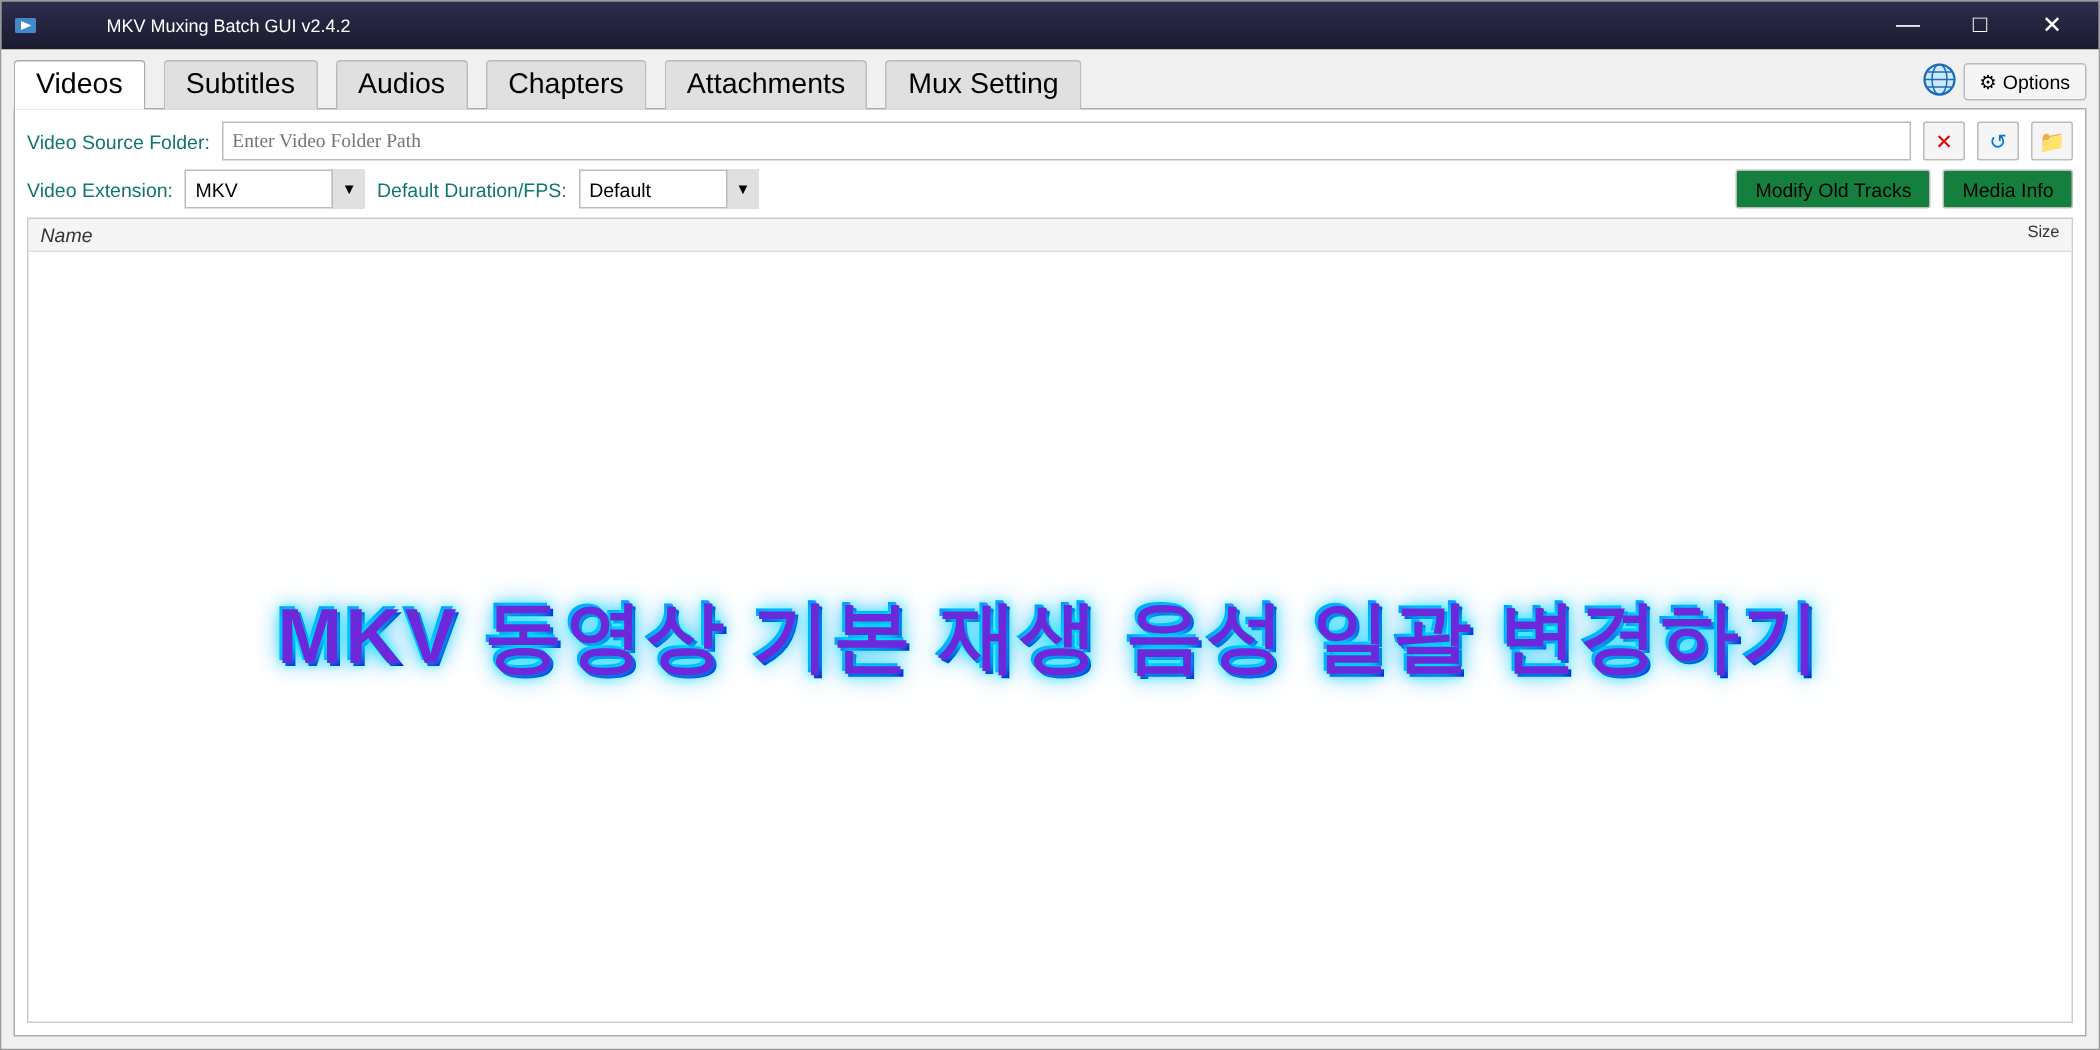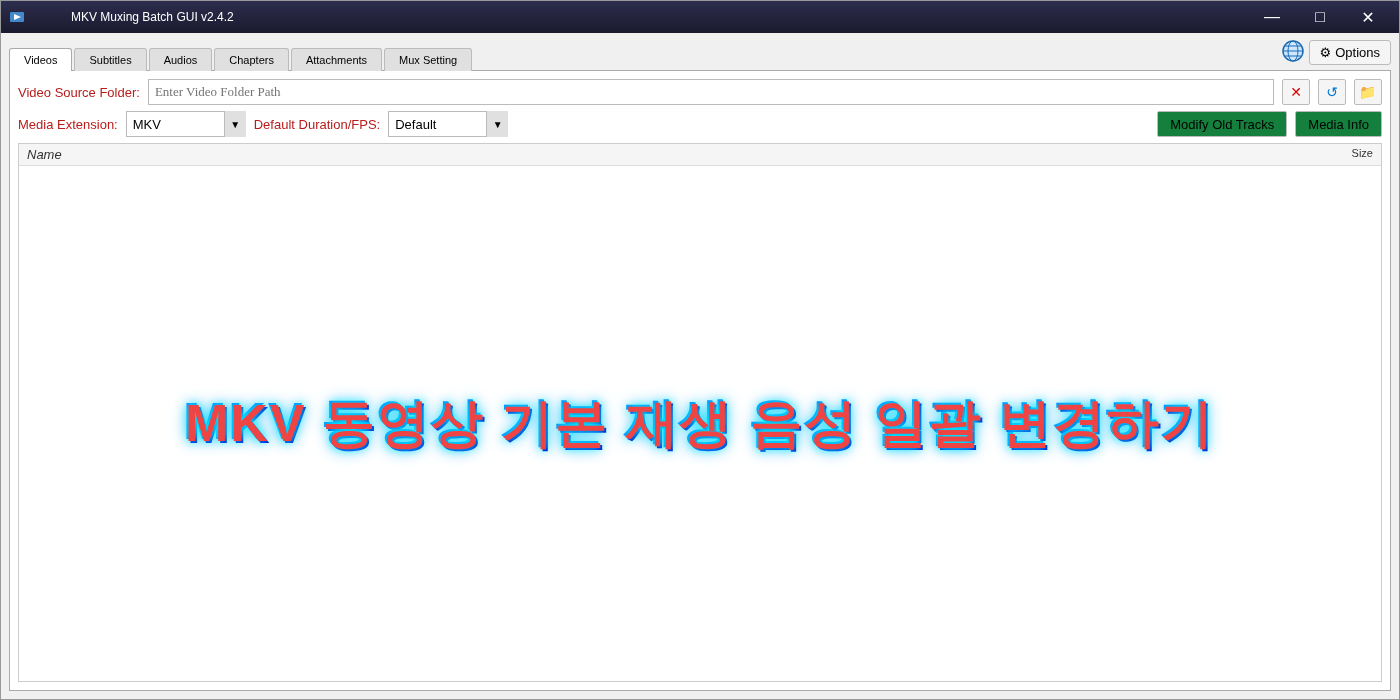--- a/index.html
+++ b/index.html
@@ -72,23 +72,23 @@
       display: flex;
       align-items: flex-end;
       margin-bottom: 0;
     }
     .tab {
       padding: 5px 14px;
       border: 1px solid #bbb;
       border-bottom: none;
       background: #e0e0e0;
       cursor: pointer;
-      font-size: 11px;
+      font-size: 19px;
       border-radius: 3px 3px 0 0;
-      margin-right: 2px;
+      margin-right: 12px;
       position: relative;
       bottom: -1px;
     }
     .tab.active {
       background: #ffffff;
       border-color: #aaa;
       font-weight: normal;
       z-index: 1;
     }
     .tab-options {
@@ -123,21 +123,21 @@
       gap: 6px;
     }
     .row {
       display: flex;
       align-items: center;
       gap: 8px;
     }
     .label {
       font-size: 13px;
       white-space: nowrap;
-      color: #b91c1c;
+      color: #0f766e;
     }
     .path-input {
       flex: 1;
       height: 26px;
       border: 1px solid #bbb;
       padding: 2px 6px;
       font-size: 13px;
       color: #999;
       outline: none;
       background: white;
@@ -228,21 +228,21 @@
       position: relative;
       overflow: hidden;
     }
     .watermark-text {
       position: absolute;
       left: 50%;
       top: 50%;
       transform: translate(-50%, -50%);
       font-size: 52px;
       font-weight: 900;
-      color: #ef4444;
+      color: #6d28d9;
       text-shadow:
         0 0 8px #00ffff,
         0 0 16px #00aaff,
         2px 2px 0 #0000cc,
         -2px -2px 0 #0088ff;
       white-space: nowrap;
       letter-spacing: 2px;
       text-align: center;
     }
     .spacer { flex: 1; }
@@ -309,21 +309,21 @@
 
       <div class="row">
         <label class="label">Video Source Folder:</label>
         <input class="path-input" type="text" placeholder="Enter Video Folder Path" style="">
         <button class="icon-btn red">✕</button>
         <button class="icon-btn blue">↺</button>
         <button class="icon-btn yellow">📁</button>
       </div>
 
       <div class="row">
-        <label class="label">Media Extension:</label>
+        <label class="label">Video Extension:</label>
         <div class="select-wrapper">
           <select class="select-box">
             <option>MKV</option>
             <option>MP4</option>
             <option>AVI</option>
             <option>MOV</option>
           </select>
           <div class="select-arrow">▼</div>
         </div>
 

